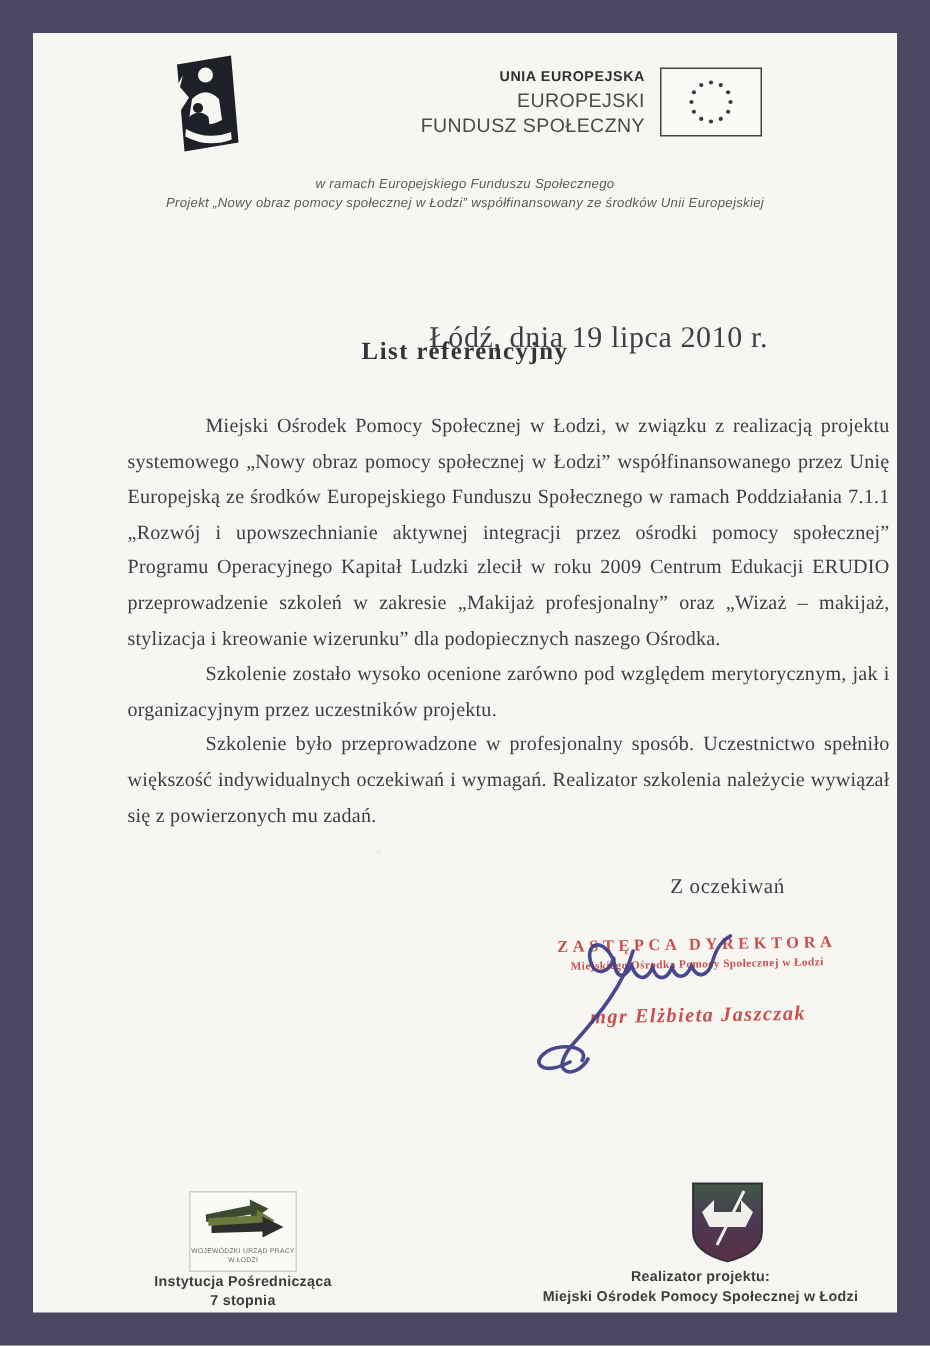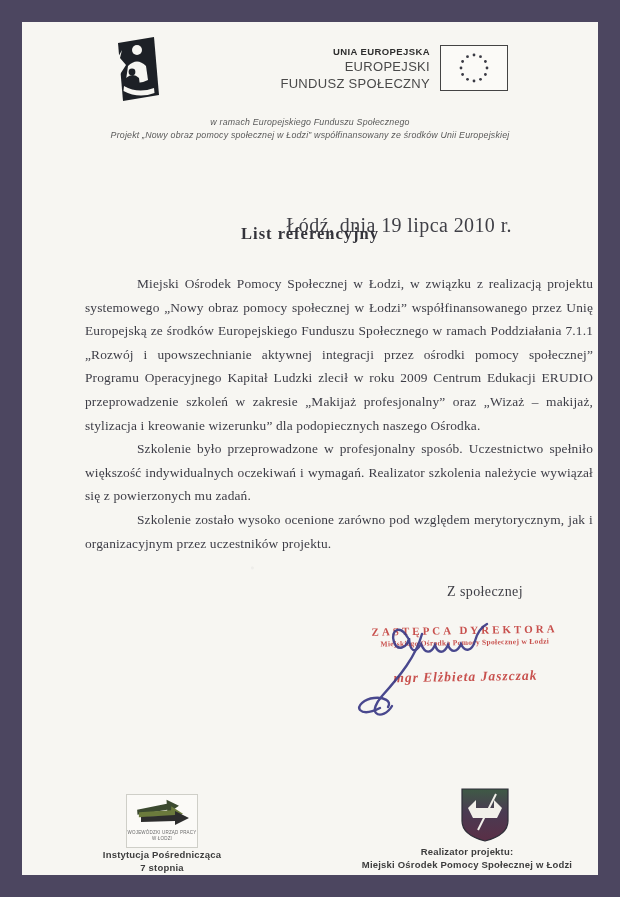--- a/index.html
+++ b/index.html
@@ -126,25 +126,25 @@
     <div>w ramach Europejskiego Funduszu Społecznego</div>
     <div>Projekt „Nowy obraz pomocy społecznej w Łodzi” współfinansowany ze środków Unii Europejskiej</div>
   </div>
 
   <div class="dateline">Łódź, dnia 19 lipca 2010 r.</div>
 
   <div class="title">List referencyjny</div>
 
   <div class="body-text">
     <p>Miejski Ośrodek Pomocy Społecznej w Łodzi, w związku z realizacją projektu systemowego „Nowy obraz pomocy społecznej w Łodzi” współfinansowanego przez Unię Europejską ze środków Europejskiego Funduszu Społecznego w ramach Poddziałania 7.1.1 „Rozwój i upowszechnianie aktywnej integracji przez ośrodki pomocy społecznej” Programu Operacyjnego Kapitał Ludzki zlecił w roku 2009 Centrum Edukacji ERUDIO przeprowadzenie szkoleń w zakresie „Makijaż profesjonalny” oraz „Wizaż – makijaż, stylizacja i kreowanie wizerunku” dla podopiecznych naszego Ośrodka.</p>
+    <p>Szkolenie zostało wysoko ocenione zarówno pod względem merytorycznym, jak i organizacyjnym przez uczestników projektu.</p>
     <p>Szkolenie było przeprowadzone w profesjonalny sposób. Uczestnictwo spełniło większość indywidualnych oczekiwań i wymagań. Realizator szkolenia należycie wywiązał się z powierzonych mu zadań.</p>
-    <p>Szkolenie zostało wysoko ocenione zarówno pod względem merytorycznym, jak i organizacyjnym przez uczestników projektu.</p>
   </div>
 
-  <div class="closing">Z społecznej</div>
+  <div class="closing">Z oczekiwań</div>
 
   <div class="stamp">
     <div class="stamp-l1">ZASTĘPCA DYREKTORA</div>
     <div class="stamp-l2">Miejskiego Ośrodka Pomocy Społecznej w Łodzi</div>
     <div class="stamp-name">mgr Elżbieta Jaszczak</div>
   </div>
 
   <div class="sig-svg">
     <svg width="200" height="140" viewBox="0 0 200 140">
       <g fill="none" stroke="#3b3a86" stroke-width="2.4" stroke-linecap="round" opacity="0.92">

